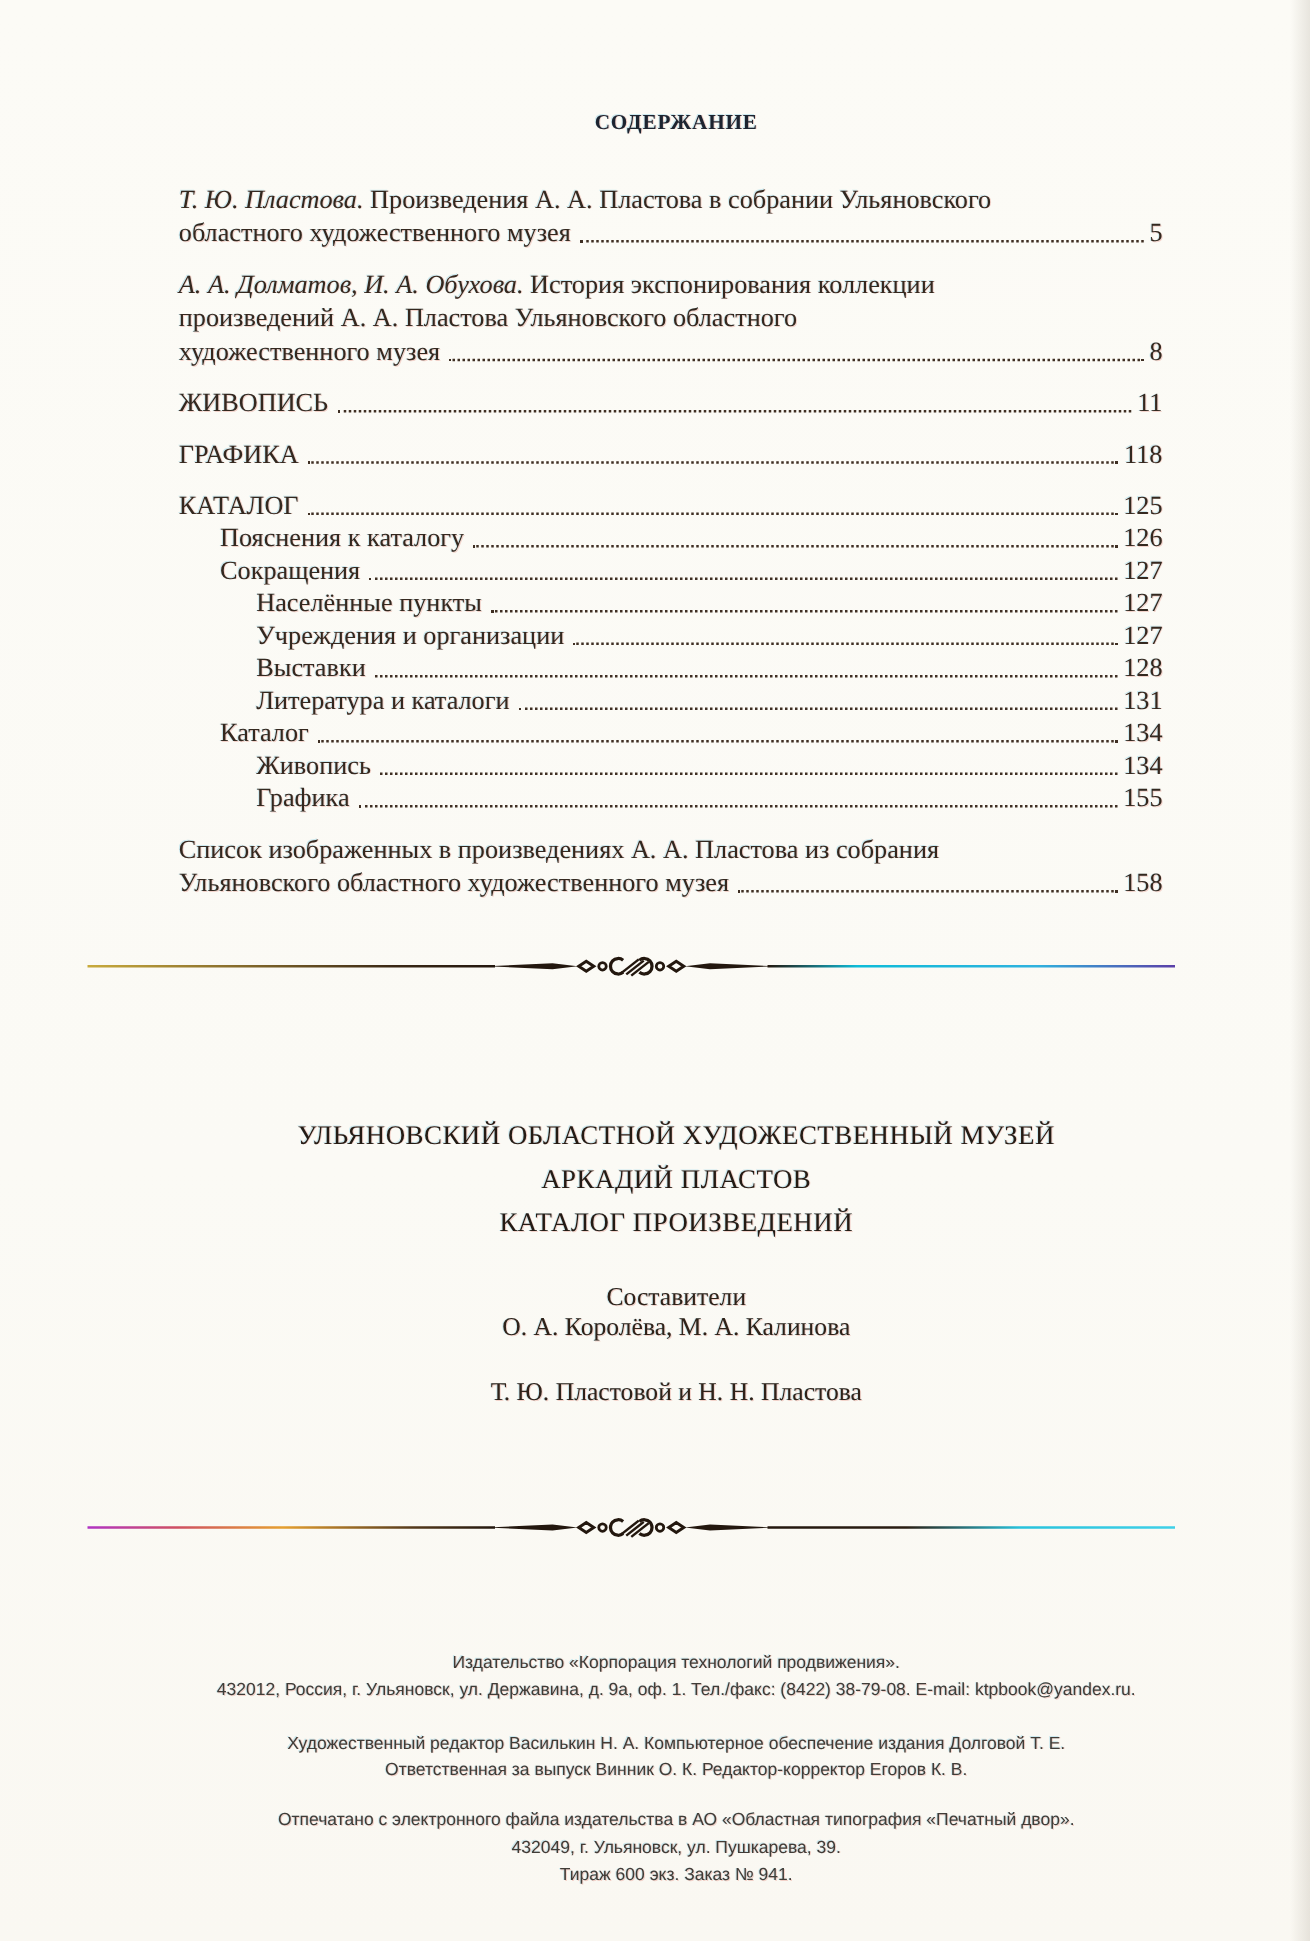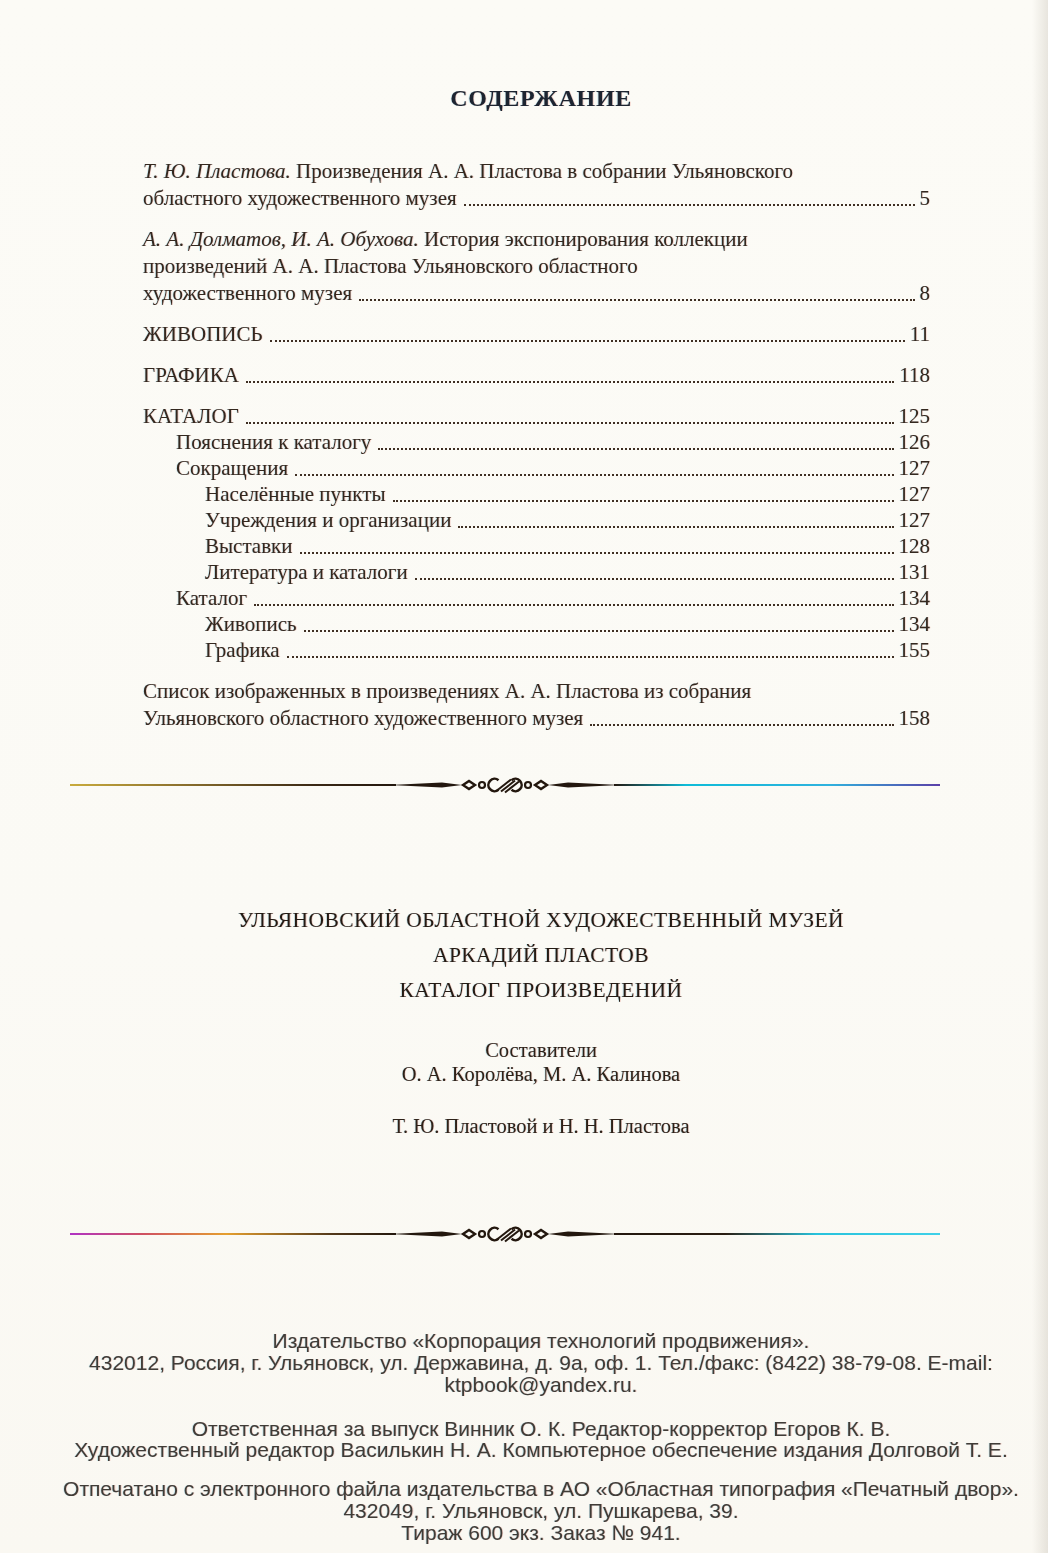--- a/index.html
+++ b/index.html
@@ -22,27 +22,27 @@
   }
   .scan {
     text-shadow: 0.8px 0.4px 0 rgba(210,55,35,.20), -0.8px -0.4px 0 rgba(20,165,215,.20);
   }
   
   .toc-title {
     padding-top: 86px;
     margin-left: 34px;
     text-align: center;
     font-weight: bold;
-    font-size: 24px;
+    font-size: 17px;
     letter-spacing: 0.6px;
     color: #1d2430;
     line-height: 24px;
   }
   .toc {
-    margin: 48px 0 0 143px;
+    margin: 36px 0 0 143px;
     width: 787px;
     font-size: 21px;
     line-height: 26px;
   }
   .toc-entry { }
   .toc-entry.gap-big { margin-top: 15px; }
   .toc-entry.indent-1 { padding-left: 33px; }
   .toc-entry.indent-2 { padding-left: 62px; }
   .toc-preline { line-height: 27px; white-space: nowrap; }
   .toc-italic { font-style: italic; }
@@ -76,21 +76,21 @@
   }
   .imprint-head + .imprint-head { margin-top: 8px; }
   .imprint-group { font-size: 20.5px; line-height: 24px; color: #2e2219; }
   .imprint-group.compilers { margin-top: 34px; }
   .imprint-group.editors { margin-top: 28px; }
   
   .colophon {
     margin-top: 86px; margin-left: 34px;
     text-align: center;
     font-family: "Liberation Sans", "DejaVu Sans", sans-serif;
-    font-size: 21px; line-height: 22px;
+    font-size: 14px; line-height: 22px;
     color: #403c37;
   }
   .colophon .block { margin-top: 0; }
   .colophon .block.staff { margin-top: 22px; line-height: 21px; }
   .colophon .block.printing { margin-top: 18px; }
 </style>
 </head>
 <body>
 
 <div class="page">
@@ -261,22 +261,22 @@
     </svg>
     <div class="seg seg-r"></div>
   </div>
 
   <div class="colophon">
     <div class="block publisher">
       <div class="scan">Издательство «Корпорация технологий продвижения».</div>
       <div class="scan">432012, Россия, г. Ульяновск, ул. Державина, д. 9а, оф. 1. Тел./факс: (8422) 38-79-08. E-mail: ktpbook@yandex.ru.</div>
     </div>
     <div class="block staff">
+      <div class="scan">Художественный редактор Василькин Н. А. Компьютерное обеспечение издания Долговой Т. Е.</div>
       <div class="scan">Ответственная за выпуск Винник О. К. Редактор-корректор Егоров К. В.</div>
-      <div class="scan">Художественный редактор Василькин Н. А. Компьютерное обеспечение издания Долговой Т. Е.</div>
     </div>
     <div class="block printing">
       <div class="scan">Отпечатано с электронного файла издательства в АО «Областная типография «Печатный двор».</div>
       <div class="scan">432049, г. Ульяновск, ул. Пушкарева, 39.</div>
       <div class="scan">Тираж 600 экз. Заказ № 941.</div>
     </div>
   </div>
 
 </div>
 

